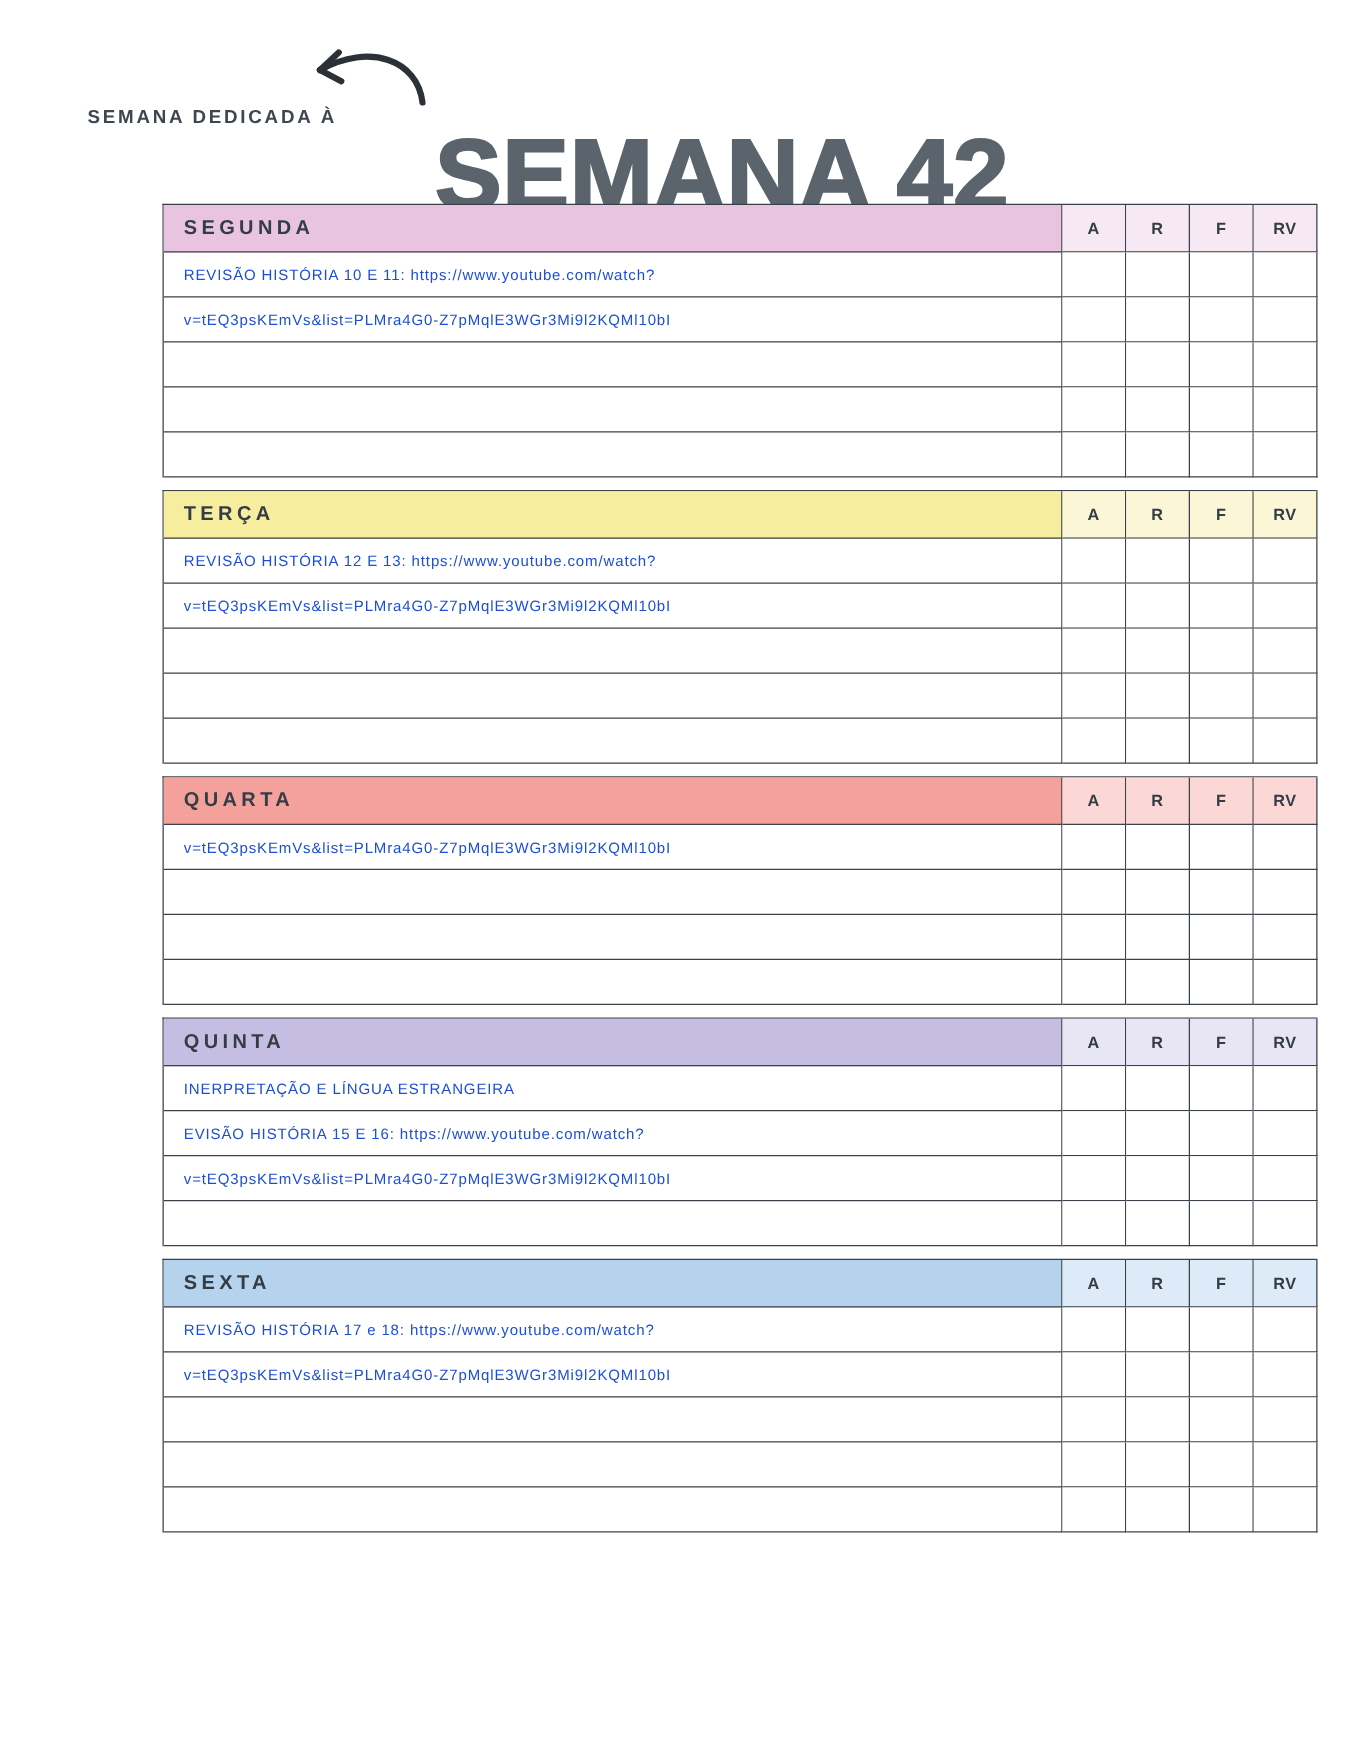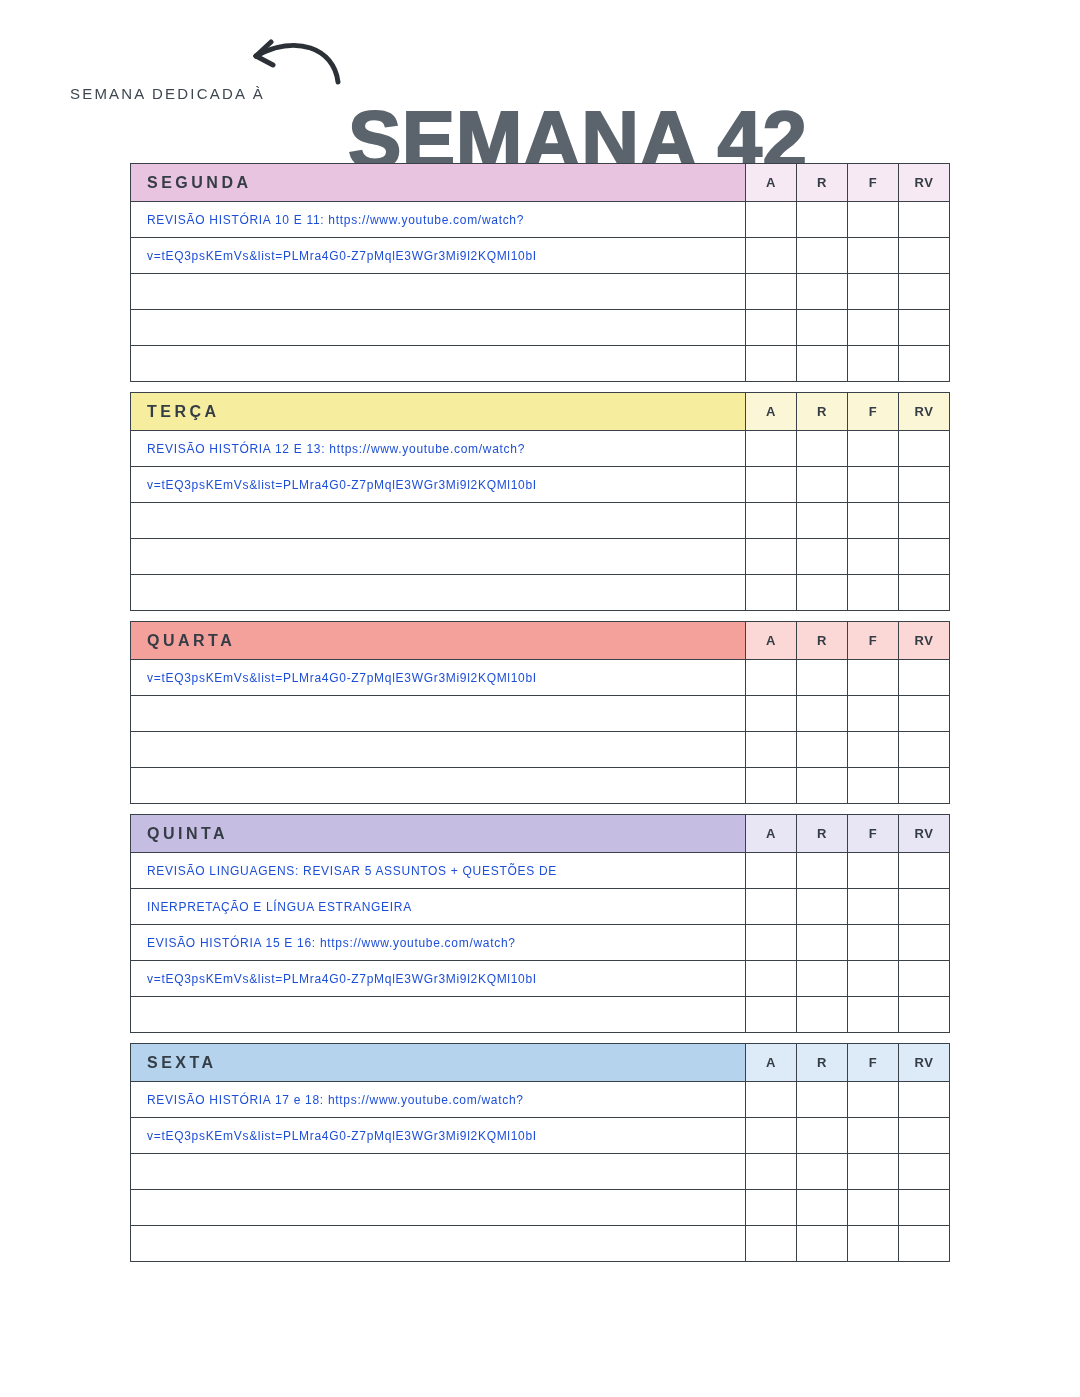--- a/index.html
+++ b/index.html
@@ -5,32 +5,32 @@
   html, body { margin: 0; padding: 0; }
   body {
     width: 1080px; height: 1397px;
     background: #ffffff;
     font-family: "Liberation Sans", sans-serif;
     position: relative; overflow: hidden;
     --line: #3b4148;
   }
   .note {
     position: absolute; left: 70px; top: 74px;
-    font-size: 15px; font-weight: normal; letter-spacing: 2.2px;
+    font-size: 15px; font-weight: bold; letter-spacing: 2.2px;
     color: #3e4650; line-height: 39px; white-space: nowrap;
   }
   .title {
     position: absolute; left: 348px; top: 46px;
     font-size: 80px; font-weight: bold; letter-spacing: 0.5px;
     color: #5b646c; -webkit-text-stroke: 2px #5b646c;
     white-space: nowrap; line-height: 1;
   }
   .arrow { position: absolute; left: 244px; top: 32px; }
 
-  .planner { position: absolute; left: 130px; top: 163px; width: 820px; }
+  .planner { position: absolute; left: 130px; top: 163px; width: 924px; }
   .day-section {
     margin-bottom: 10px;
     border-top: 1px solid var(--line);
     border-left: 1px solid var(--line);
   }
   .prow { display: flex; }
   .cell {
     border-right: 1px solid var(--line);
     border-bottom: 1px solid var(--line);
     box-sizing: border-box;
@@ -197,27 +197,20 @@
       </div>
       <div class="day-section" style="--hdr: #c6bde2; --tint: #e8e5f4;">
         <div class="prow header-row">
           <div class="cell task-cell day-name">QUINTA</div>
           <div class="cell check-cell col-label">A</div>
           <div class="cell check-cell col-label">R</div>
           <div class="cell check-cell col-label">F</div>
           <div class="cell check-cell col-label">RV</div>
         </div>
         <div class="prow task-row">
-          <div class="cell task-cell task-text">REVISÃO LINGUAGENS: REVISAR 5 ASSUNTOS + QUESTÕES DE</div>
-          <div class="cell check-cell checkbox-cell"></div>
-          <div class="cell check-cell checkbox-cell"></div>
-          <div class="cell check-cell checkbox-cell"></div>
-          <div class="cell check-cell checkbox-cell"></div>
-        </div>
-        <div class="prow task-row">
           <div class="cell task-cell task-text">INERPRETAÇÃO E LÍNGUA ESTRANGEIRA</div>
           <div class="cell check-cell checkbox-cell"></div>
           <div class="cell check-cell checkbox-cell"></div>
           <div class="cell check-cell checkbox-cell"></div>
           <div class="cell check-cell checkbox-cell"></div>
         </div>
         <div class="prow task-row">
           <div class="cell task-cell task-text">EVISÃO HISTÓRIA 15 E 16: https://www.youtube.com/watch?</div>
           <div class="cell check-cell checkbox-cell"></div>
           <div class="cell check-cell checkbox-cell"></div>

